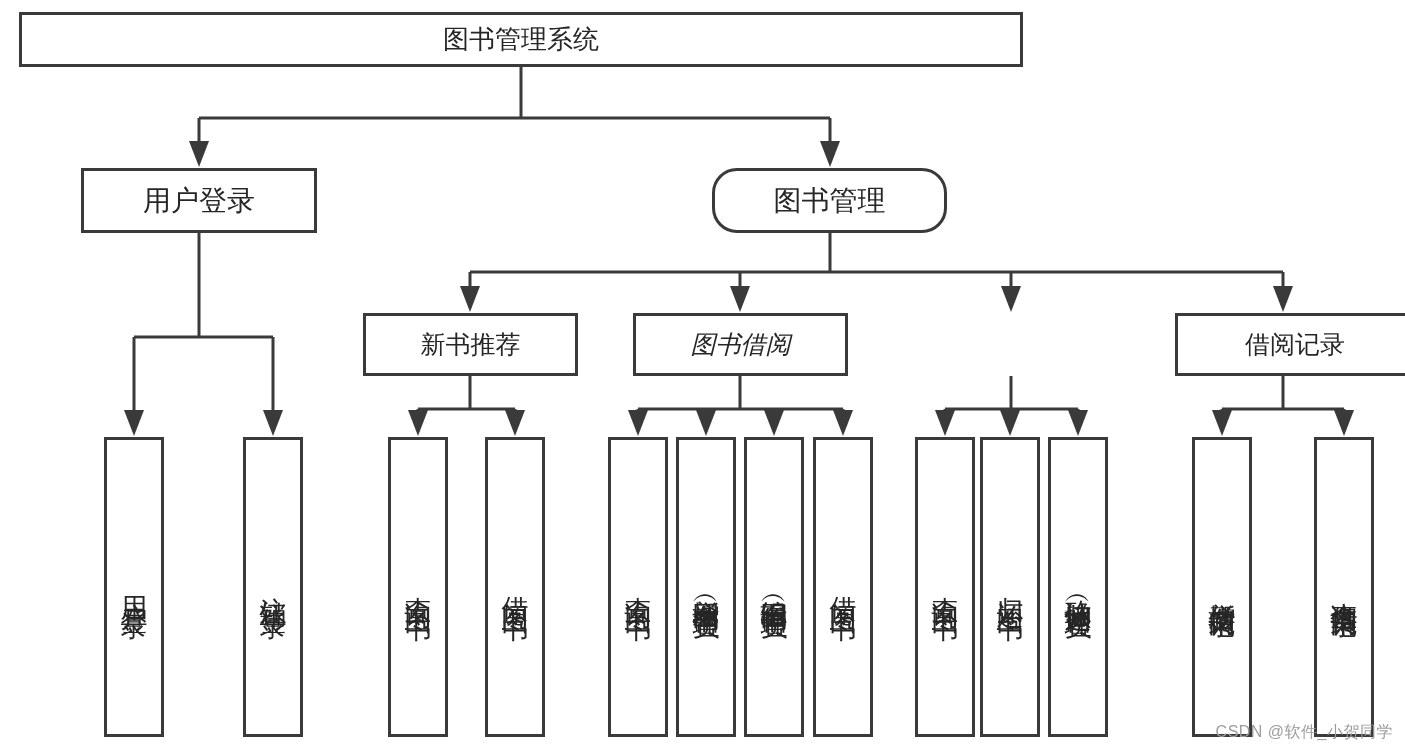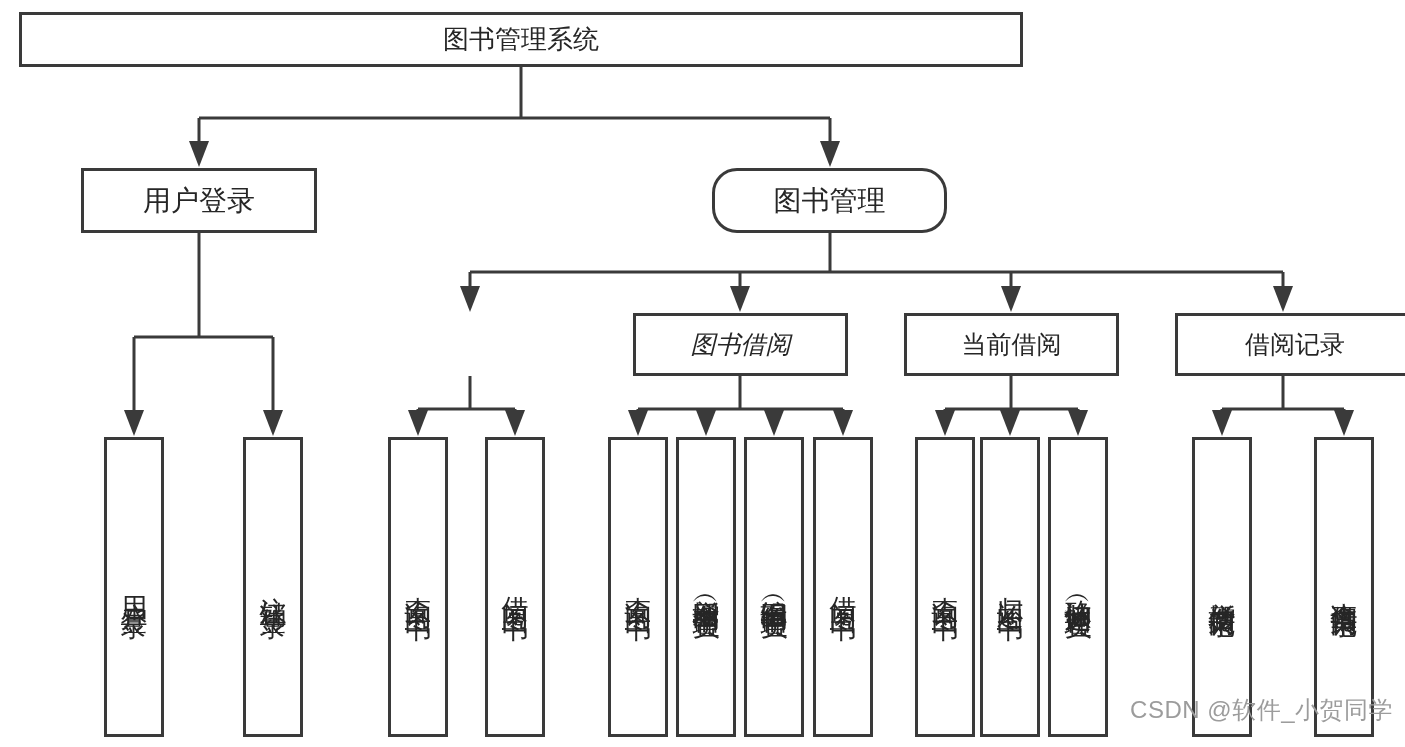--- a/index.html
+++ b/index.html
@@ -45,22 +45,22 @@
     font-size: 27px;
     writing-mode: vertical-rl;
     text-align: center;
     line-height: 54px;       
     width: 60px; height: 300px;
     top: 437px;
   }
   .watermark {
     position: absolute;
     right: 12px;
-    top: 694px;
-    font-size: 24px;
+    top: 722px;
+    font-size: 16px;
     color: var(--wm);
     letter-spacing: 0.5px;
     z-index: 5;
     white-space: nowrap;
   }
 </style>
 </head>
 <body>
 
 <div class="canvas">
@@ -103,22 +103,22 @@
       <polygon points="1212,410 1232,410 1222,436"></polygon>
       <polygon points="1334,410 1354,410 1344,436"></polygon>
     </g>
   </svg>
 
   <div class="node root-node" style="left:19px; top:12px; width:1004px; height:55px;">图书管理系统</div>
 
   <div class="node l2-node" style="left:81px; top:168px; width:236px; height:65px;">用户登录</div>
   <div class="node l2-node" style="left:712px; top:168px; width:235px; height:65px;border-radius:25px;">图书管理</div>
 
+  <div class="node l3-node" style="left:363px; top:313px; width:215px; height:63px;">新书推荐</div>
   <div class="node l3-node" style="left:633px; top:313px; width:215px; height:63px;font-style:italic;">图书借阅</div>
-  <div class="node l3-node" style="left:904px; top:313px; width:215px; height:63px;">当前借阅</div>
   <div class="node l3-node" style="left:1175px; top:313px; width:240px; height:63px;">借阅记录</div>
 
   <div class="leaf-node" style="left: 104px; letter-spacing: 6px;">用户登录</div>
   <div class="leaf-node" style="left: 243px; letter-spacing: 6px;">注销登录</div>
   <div class="leaf-node" style="left: 388px; letter-spacing: 6px;">查询图书</div>
   <div class="leaf-node" style="left: 485px; letter-spacing: 6px;">借阅图书</div>
   <div class="leaf-node" style="left: 608px; letter-spacing: 6px;">查询图书</div>
   <div class="leaf-node" style="left: 676px; letter-spacing: 2px;">新增图书（管理员）</div>
   <div class="leaf-node" style="left: 744px; letter-spacing: 2px;">编辑图书（管理员）</div>
   <div class="leaf-node" style="left: 813px; letter-spacing: 6px;">借阅图书</div>

